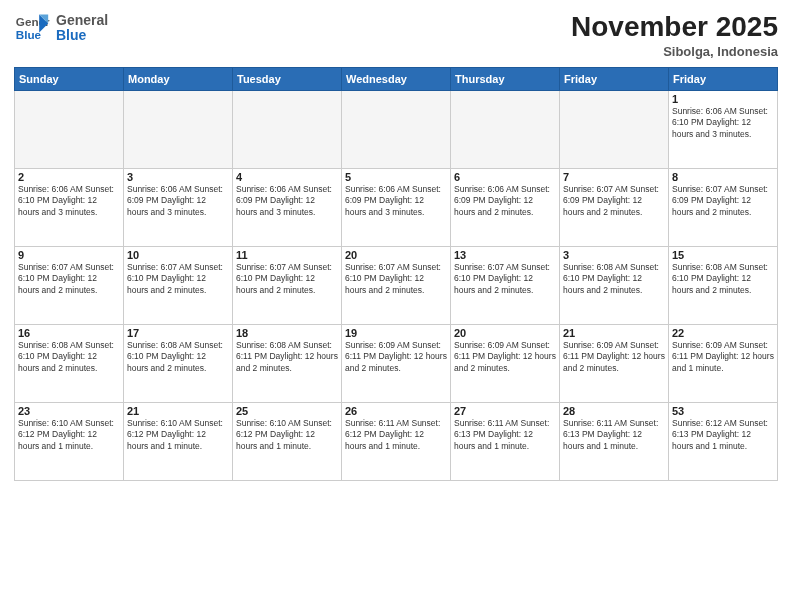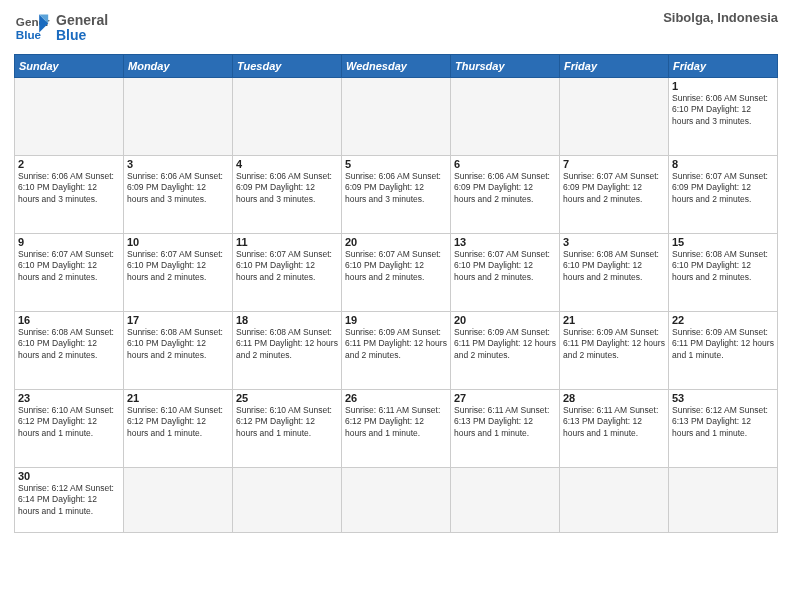--- a/index.html
+++ b/index.html
@@ -51,21 +51,20 @@
       border: 1px solid #ccc;
     }
     .calendar th {
       background: #2a6db5;
       color: white;
       font-size: 11px;
       font-weight: bold;
       padding: 5px 4px;
       text-align: left;
       border: 1px solid #1e5a9a;
-      font-style: italic;
     }
     .calendar td {
       vertical-align: top;
       border: 1px solid #ccc;
       padding: 2px 3px;
       width: calc(100% / 7);
       height: 78px;
       background: white;
       font-size: 9px;
       color: #333;
@@ -100,20 +99,21 @@
         <text x="2" y="32" font-size="13" font-family="Arial" fill="#1a6bbf" font-weight="bold">Blue</text>
         <polygon points="28,5 38,15 28,25" fill="#1a6bbf"></polygon>
         <polygon points="28,5 38,5 38,15" fill="#5ba3d9"></polygon>
       </svg>
       <div style="display:flex;flex-direction:column;line-height:1.1;margin-left:2px;">
         <span style="font-size:14px;font-weight:bold;color:#555;">General</span>
         <span style="font-size:14px;font-weight:bold;color:#1a6bbf;">Blue</span>
       </div>
     </div>
     <div class="title-section">
+      <div class="month-title">November 2025</div>
       <div class="subtitle">Sibolga, Indonesia</div>
     </div>
   </div>
 
   <table class="calendar">
     <thead>
       <tr>
         <th>Sunday</th>
         <th>Monday</th>
         <th>Tuesday</th>
@@ -307,29 +307,15 @@
 Sunset: 6:13 PM
 Daylight: 12 hours and 1 minute.</div>
           </td>
           <td>
             <span class="day-num">53</span>
             <div class="day-info">Sunrise: 6:12 AM
 Sunset: 6:13 PM
 Daylight: 12 hours and 1 minute.</div>
           </td>
         </tr>
-        <tr class="last-row">
-          <td>
-            <span class="day-num">30</span>
-            <div class="day-info">Sunrise: 6:12 AM
-Sunset: 6:14 PM
-Daylight: 12 hours and 1 minute.</div>
-          </td>
-          <td class="empty"></td>
-          <td class="empty"></td>
-          <td class="empty"></td>
-          <td class="empty"></td>
-          <td class="empty"></td>
-          <td class="empty"></td>
-        </tr>
       </tbody>
   </table>
 </div>
 
 </body></html>

